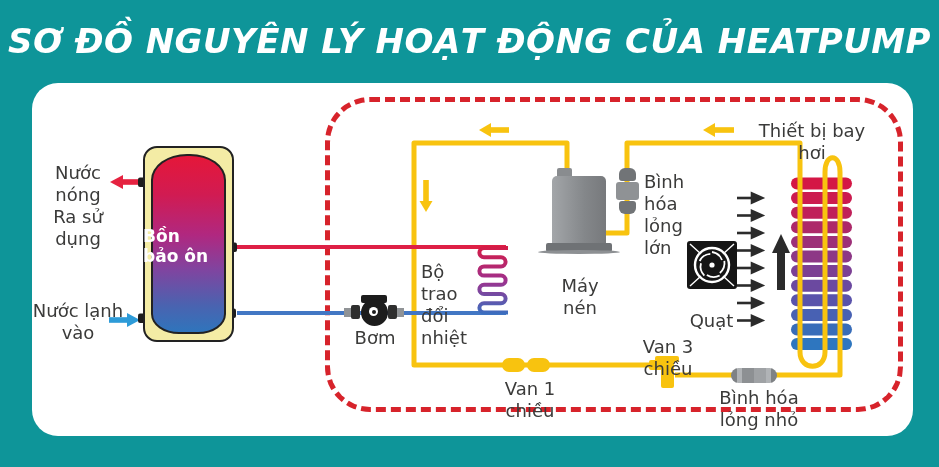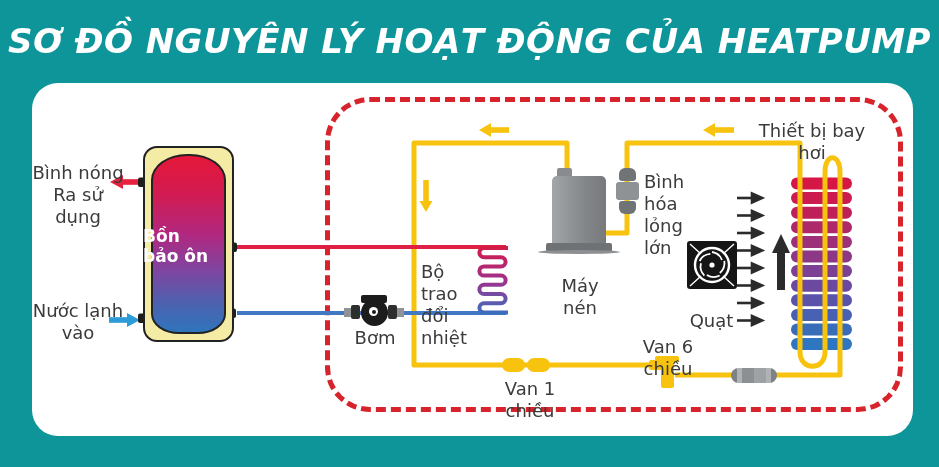--- a/index.html
+++ b/index.html
@@ -185,35 +185,36 @@
   </svg>
 
   <div class="abs cv1"></div>
   <div class="abs cv2"></div>
   <div class="abs v4-stub"></div>
   <div class="abs v4-cap"></div>
   <div class="abs v4-bar"></div>
   <div class="abs sliq"></div>
 
   <div class="label ctr" style="left:30px;top:162px;width:96px;">
-    <div>Bình nóng</div>
+    <div>Nước nóng</div>
     <div>Ra sử dụng</div>
   </div>
   <div class="label ctr" style="left:30px;top:300px;width:96px;">
     <div>Nước lạnh</div>
     <div>vào</div>
   </div>
   <div class="label ctr" style="left:345px;top:327px;width:60px;">Bơm</div>
   <div class="label" style="left:421px;top:261px;width:62px;">
     <div>Bộ trao</div>
     <div>đổi nhiệt</div>
   </div>
   <div class="label ctr" style="left:545px;top:259px;width:70px;margin-top:16px;">Máy nén</div>
   <div class="label" style="left:644px;top:171px;width:70px;">
     <div>Bình hóa</div>
     <div>lỏng lớn</div>
   </div>
   <div class="label ctr" style="left:684px;top:310px;width:55px;">Quạt</div>
   <div class="label ctr" style="left:756px;top:120px;width:112px;">Thiết bị bay hơi</div>
   <div class="label ctr" style="left:490px;top:378px;width:80px;">Van 1 chiều</div>
-  <div class="label ctr" style="left:628px;top:336px;width:80px;">Van 6 chiều</div>
+  <div class="label ctr" style="left:628px;top:336px;width:80px;">Van 3 chiều</div>
+  <div class="label ctr" style="left:698px;top:387px;width:122px;">Bình hóa lỏng nhỏ</div>
 
 </div>
 
 </body></html>

